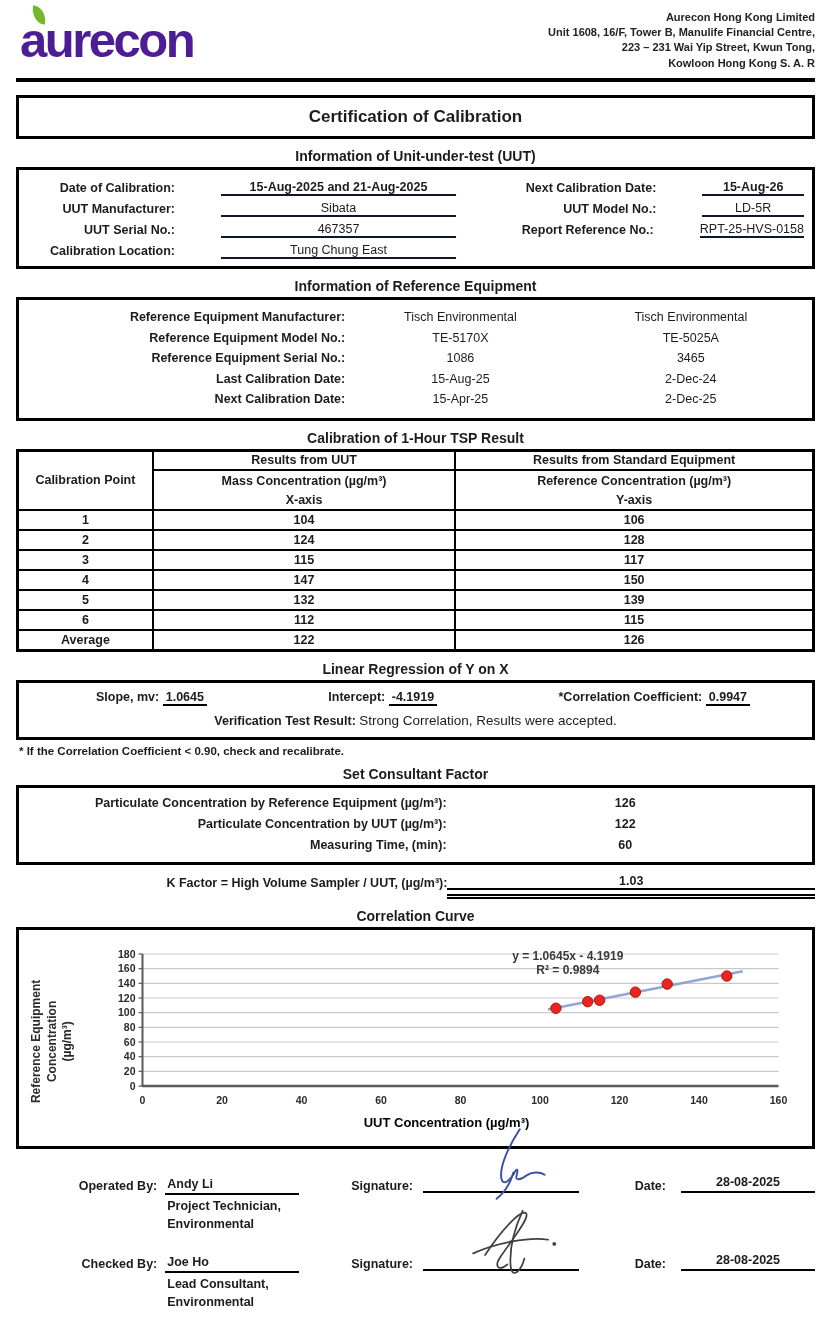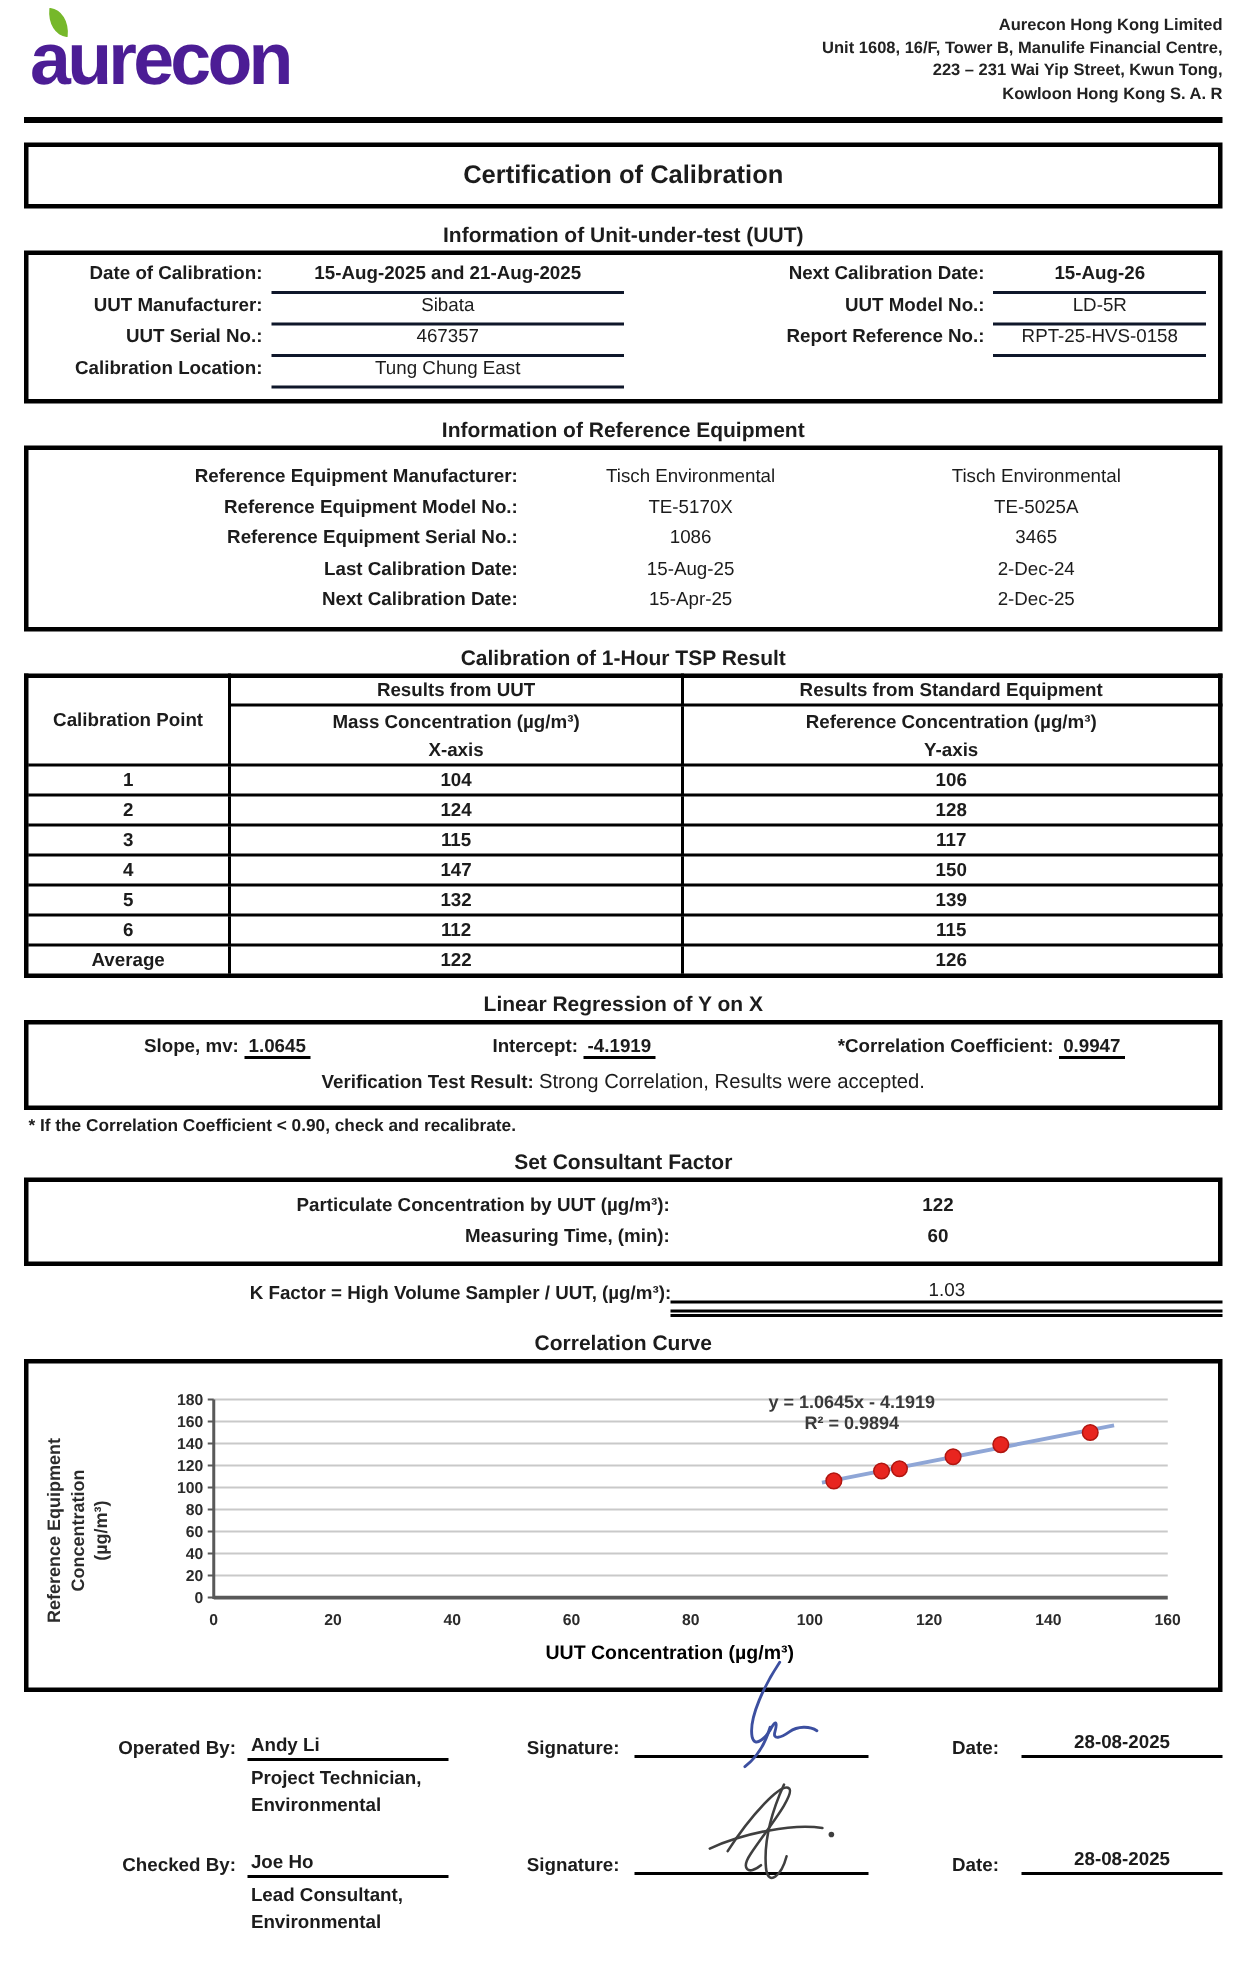--- a/index.html
+++ b/index.html
@@ -24,21 +24,21 @@
           font-size:17px; font-weight:700; }
 
   .h2 { text-align:center; font-weight:700; font-size:14px; margin:9px 0 3px 0; }
 
   .box { border:3px solid #000; }
 
   
   .uut { display:flex; padding:5px 8px 7px 4px; }
   .uut-left { width:56%; }
   .uut-right { width:44%; }
-  .frow { display:flex; height:21px; }
+  .frow { display:flex; align-items:flex-end; height:21px;gap:40px; }
   .flabel { font-weight:700; font-size:12.5px; text-align:right; white-space:nowrap; padding-bottom:1px; }
   .uut-left .flabel { width:152px; }
   .uut-right .flabel { width:196px; }
   .fval { flex:1; text-align:center; font-size:12.5px; border-bottom:2px solid #0f172a;
           padding-bottom:0px; margin-left:6px; white-space:nowrap; }
   .uut-left .fval { max-width:235px; }
   .bold { font-weight:700; }
 
   
   .ref { padding:7px 6px 8px 6px; }
@@ -63,21 +63,21 @@
   .reg-row2 .vval { font-size:13.5px; font-weight:400; }
   .footnote { font-size:11.5px; font-weight:700; margin:5px 0 0 3px; }
 
   
   .fact { padding:5px 8px 6px 8px; }
   .fact .rrow { height:21px; }
   .fact .rlabel { width:54%; }
   .fact .rval { font-weight:700; }
   .krow { display:flex; height:22px; align-items:flex-end; margin-top:3px; font-size:12.5px; }
   .klabel { width:54%; text-align:right; font-weight:700; padding-right:0; }
-  .kval { flex:1; text-align:center; font-weight:400; border-bottom:2px solid #000; }
+  .kval { flex:1; text-align:center; font-weight:700; border-bottom:2px solid #000; }
   .dbl { margin-left:54%; height:5px; border-top:2px solid #000; border-bottom:2px solid #000; margin-top:4px; }
 
   
   .chartbox { border:3px solid #000; margin-top:2px; padding:12px 4px 4px 2px; display:flex; height:222px; }
   .ylab { width:64px; display:flex; align-items:center; justify-content:center; }
   .ylab-inner { transform:rotate(-90deg); font-weight:700; font-size:12px; text-align:center;
                 line-height:1.3; white-space:nowrap; color:#2b2b2b; }
   .chart-main { flex:1; }
   #corr-svg { width:100%; height:172px; display:block; }
   .xlab { text-align:center; font-weight:700; font-size:13px; margin-top:1px; color:#000000; }
@@ -260,20 +260,24 @@
     </div>
     <div class="reg-row2">
       <span class="vlab">Verification Test Result:</span>
       <span class="vval">Strong Correlation, Results were accepted.</span>
     </div>
   </div>
   <div class="footnote">* If the Correlation Coefficient &lt; 0.90, check and recalibrate.</div>
 
   <div class="h2">Set Consultant Factor</div>
   <div class="box fact">
+    <div class="rrow">
+      <div class="rlabel">Particulate Concentration by Reference Equipment (µg/m³):</div>
+      <div class="rval">126</div>
+    </div>
     <div class="rrow">
       <div class="rlabel">Particulate Concentration by UUT (µg/m³):</div>
       <div class="rval">122</div>
     </div>
     <div class="rrow">
       <div class="rlabel">Measuring Time, (min):</div>
       <div class="rval">60</div>
     </div>
   </div>
   <div class="krow">

